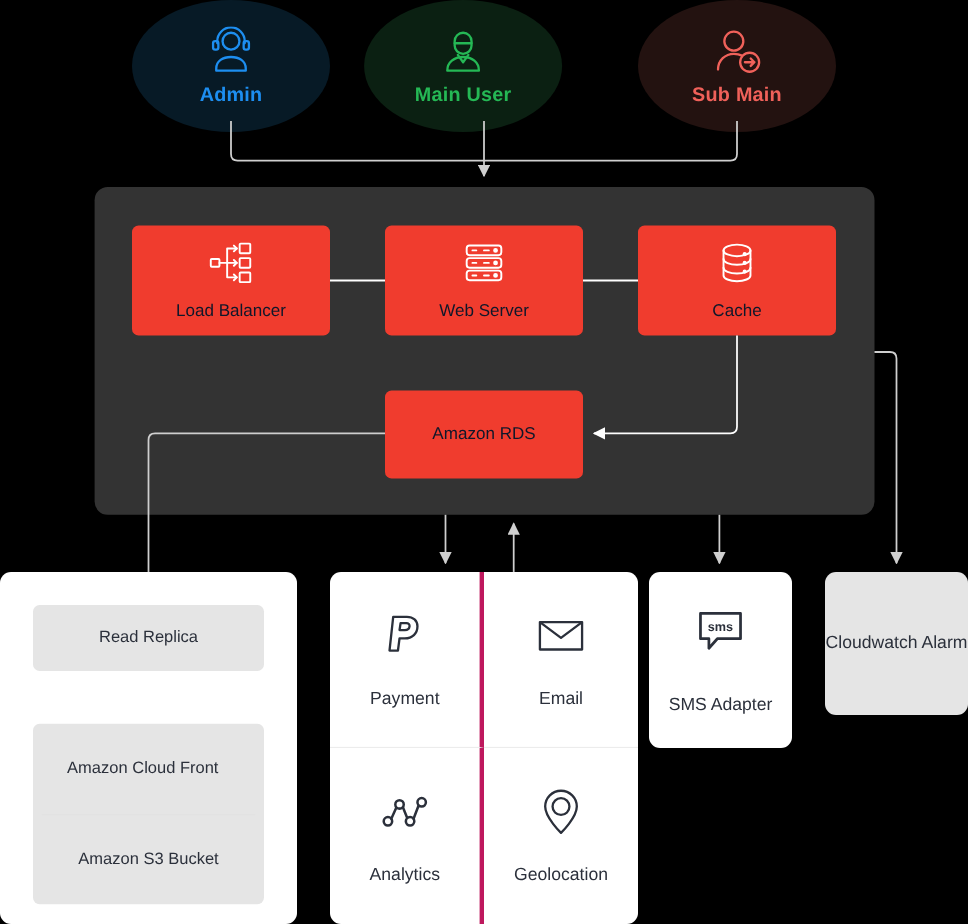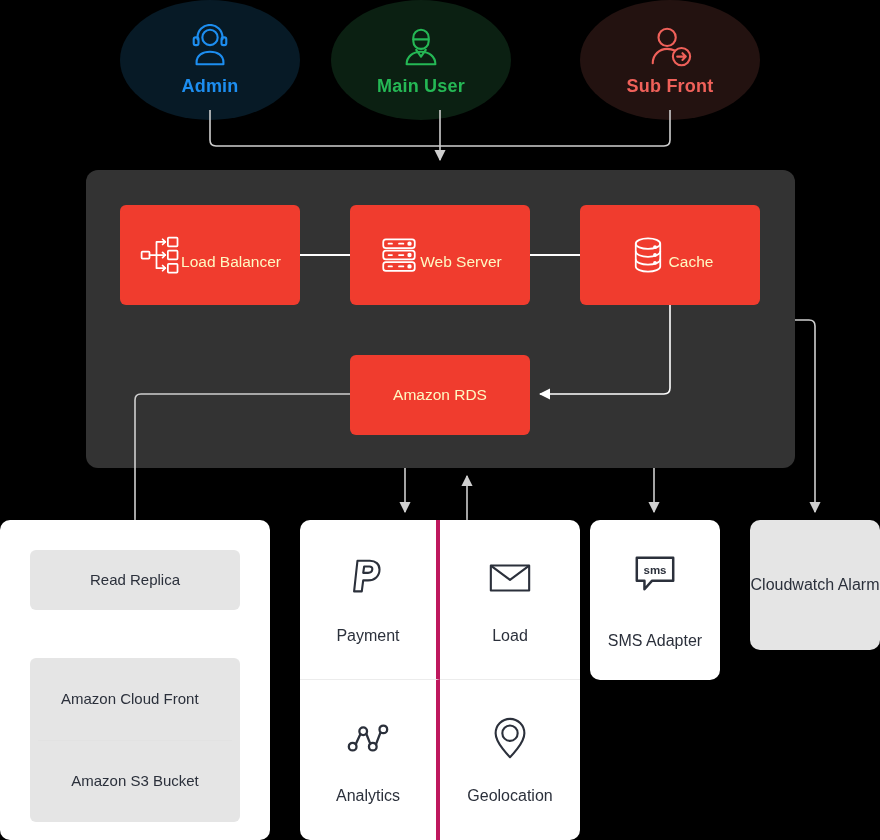--- a/index.html
+++ b/index.html
@@ -25,23 +25,23 @@
 
   
   #infra-panel {
     position: absolute; left: 86px; top: 170px;
     width: 709px; height: 298px;
     background: #333333; border-radius: 12px;
   }
   .red-box {
     position: absolute;
     background: #f03c2e; border-radius: 6px;
-    display: flex; 
+    display: flex; flex-direction: column;
     align-items: center; justify-content: center;
-    color: #fef9c3;
+    color: #0f172a;
   }
   .red-box .ico { width: 42px; height: 42px; display: block; }
   .red-box .lbl { font-size: 15.5px; margin-top: 14px; }
   .red-box.norow .lbl { margin-top: 0; }
 
   
   #wires { position: absolute; left: 0; top: 0; width: 880px; height: 840px; pointer-events: none; }
 
   
   .card {
@@ -107,21 +107,21 @@
     <span class="lbl" style="color:#25b855;">Main User</span>
   </div>
 
   <div class="actor" style="left:580px; top:0; background:#231210;">
     <svg class="ico" viewBox="0 0 48 48" fill="none" stroke="#f0615a" stroke-width="2.2" stroke-linecap="round" stroke-linejoin="round">
       <circle cx="21" cy="14" r="9"></circle>
       <path d="M6 41c0-9 7-15 15-15 3 0 5.6.6 7.8 1.7"></path>
       <circle cx="36" cy="34" r="9"></circle>
       <path d="M31.5 34h9M37 30.5l3.5 3.5-3.5 3.5"></path>
     </svg>
-    <span class="lbl" style="color:#f0615a;">Sub Front</span>
+    <span class="lbl" style="color:#f0615a;">Sub Main</span>
   </div>
 
   <div id="infra-panel"></div>
 
   <div class="red-box" style="left:120px; top:205px; width:180px; height:100px;">
     <svg class="ico" viewBox="0 0 48 48" fill="none" stroke="#ffffff" stroke-width="2" stroke-linecap="round" stroke-linejoin="round">
       <rect x="3" y="20" width="9" height="8" rx="1"></rect>
       <rect x="33" y="4" width="11" height="10" rx="1"></rect>
       <rect x="33" y="19" width="11" height="10" rx="1"></rect>
       <rect x="33" y="34" width="11" height="10" rx="1"></rect>
@@ -221,21 +221,21 @@
         <path d="M13 6h13c6 0 10 3.6 10 9 0 7-5 11.5-12 11.5h-5L17.5 38H9.5z"></path>
         <path d="M20 12h5.5c2 0 3.2 1.2 3 3-.3 2.3-2 3.6-4.4 3.6H19z"></path>
       </svg>
       <span class="lbl">Payment</span>
     </div>
     <div class="svc">
       <svg class="ico" viewBox="0 0 48 48" fill="none" stroke="#2b303b" stroke-width="2.2" stroke-linejoin="round">
         <rect x="4" y="11" width="40" height="26"></rect>
         <path d="M4 11l20 15 20-15"></path>
       </svg>
-      <span class="lbl">Load</span>
+      <span class="lbl">Email</span>
     </div>
     <div class="svc">
       <svg class="ico" viewBox="0 0 48 48" fill="none" stroke="#2b303b" stroke-width="2.4" stroke-linecap="round" stroke-linejoin="round">
         <circle cx="8" cy="33" r="4"></circle>
         <circle cx="19" cy="17" r="4"></circle>
         <circle cx="29" cy="33" r="4"></circle>
         <circle cx="40" cy="15" r="4"></circle>
         <path d="M11.2 30.6L16 20M22.2 19.6L26.3 29.8M32.3 30.6L37 18.3"></path>
       </svg>
       <span class="lbl">Analytics</span>

